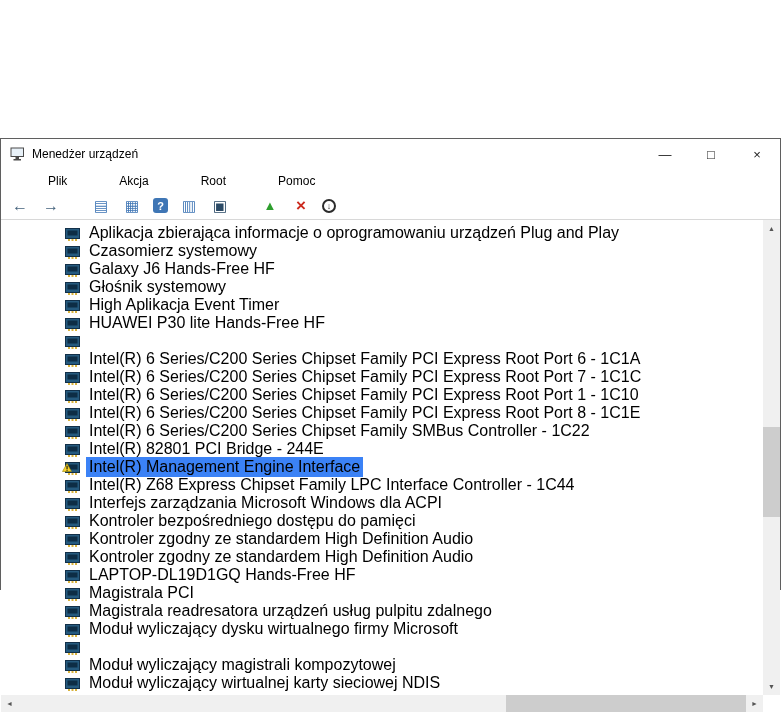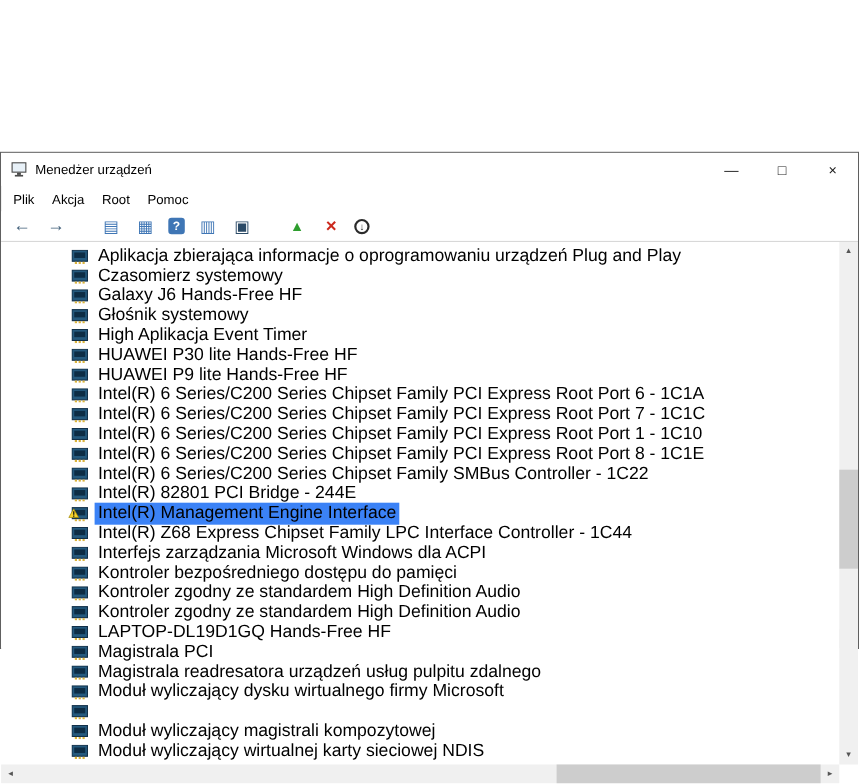--- a/index.html
+++ b/index.html
@@ -14,21 +14,21 @@
   }
   
   .titlebar { height:30px; display:flex; align-items:center; background:#fff; }
   .title-icon { margin-left:9px; display:inline-flex; }
   .title-text { margin-left:7px; font-size:12px; }
   .win-controls { margin-left:auto; display:flex; height:30px; }
   .win-btn { width:46px; height:30px; display:flex; align-items:center; justify-content:center;
              font-size:13px; color:#1a1a1a; }
   
   .menubar { height:23px; display:flex; align-items:center; padding-left:3px; font-size:12px; }
-  .menu-item { padding:0 8px; height:100%; display:flex; align-items:center; }
+  .menu-item { padding:0 8px; height:100%; display:flex; align-items:center;margin-left:36px; }
   
   .toolbar { height:28px; display:flex; align-items:center; border-bottom:1px solid #d8d8d8;
              padding-left:9px; gap:11px; background:#fff; }
   .tbtn { display:inline-flex; align-items:center; justify-content:center;
           width:20px; height:20px; font-size:14px; }
   .spacer { width:8px; }
   .arrow   { color:#44627c; font-size:16px; font-weight:bold; }
   .blue-ic { color:#3f76b5; font-size:15px; }
   .help    { width:15px; height:15px; background:#3f76b5; color:#fff; border-radius:3px;
              font-size:11px; font-weight:bold; }
@@ -198,21 +198,20 @@
           <span class="dev-icon-wrap">
             <svg width="15" height="13" viewBox="0 0 15 13">
               <rect x="0.5" y="0.5" width="14" height="10" fill="#255a7e" stroke="#123049"></rect>
               <rect x="2.5" y="2.5" width="10" height="5" fill="#0d2d45"></rect>
               <rect x="3" y="11" width="2" height="2" fill="#d9b33c"></rect>
               <rect x="6.5" y="11" width="2" height="2" fill="#d9b33c"></rect>
               <rect x="10" y="11" width="2" height="2" fill="#d9b33c"></rect>
             </svg>
             
           </span>
-          <span class="row-label">HUAWEI P9 lite Hands-Free HF</span>
         </div>
 
         <div class="tree-row">
           <span class="dev-icon-wrap">
             <svg width="15" height="13" viewBox="0 0 15 13">
               <rect x="0.5" y="0.5" width="14" height="10" fill="#255a7e" stroke="#123049"></rect>
               <rect x="2.5" y="2.5" width="10" height="5" fill="#0d2d45"></rect>
               <rect x="3" y="11" width="2" height="2" fill="#d9b33c"></rect>
               <rect x="6.5" y="11" width="2" height="2" fill="#d9b33c"></rect>
               <rect x="10" y="11" width="2" height="2" fill="#d9b33c"></rect>

